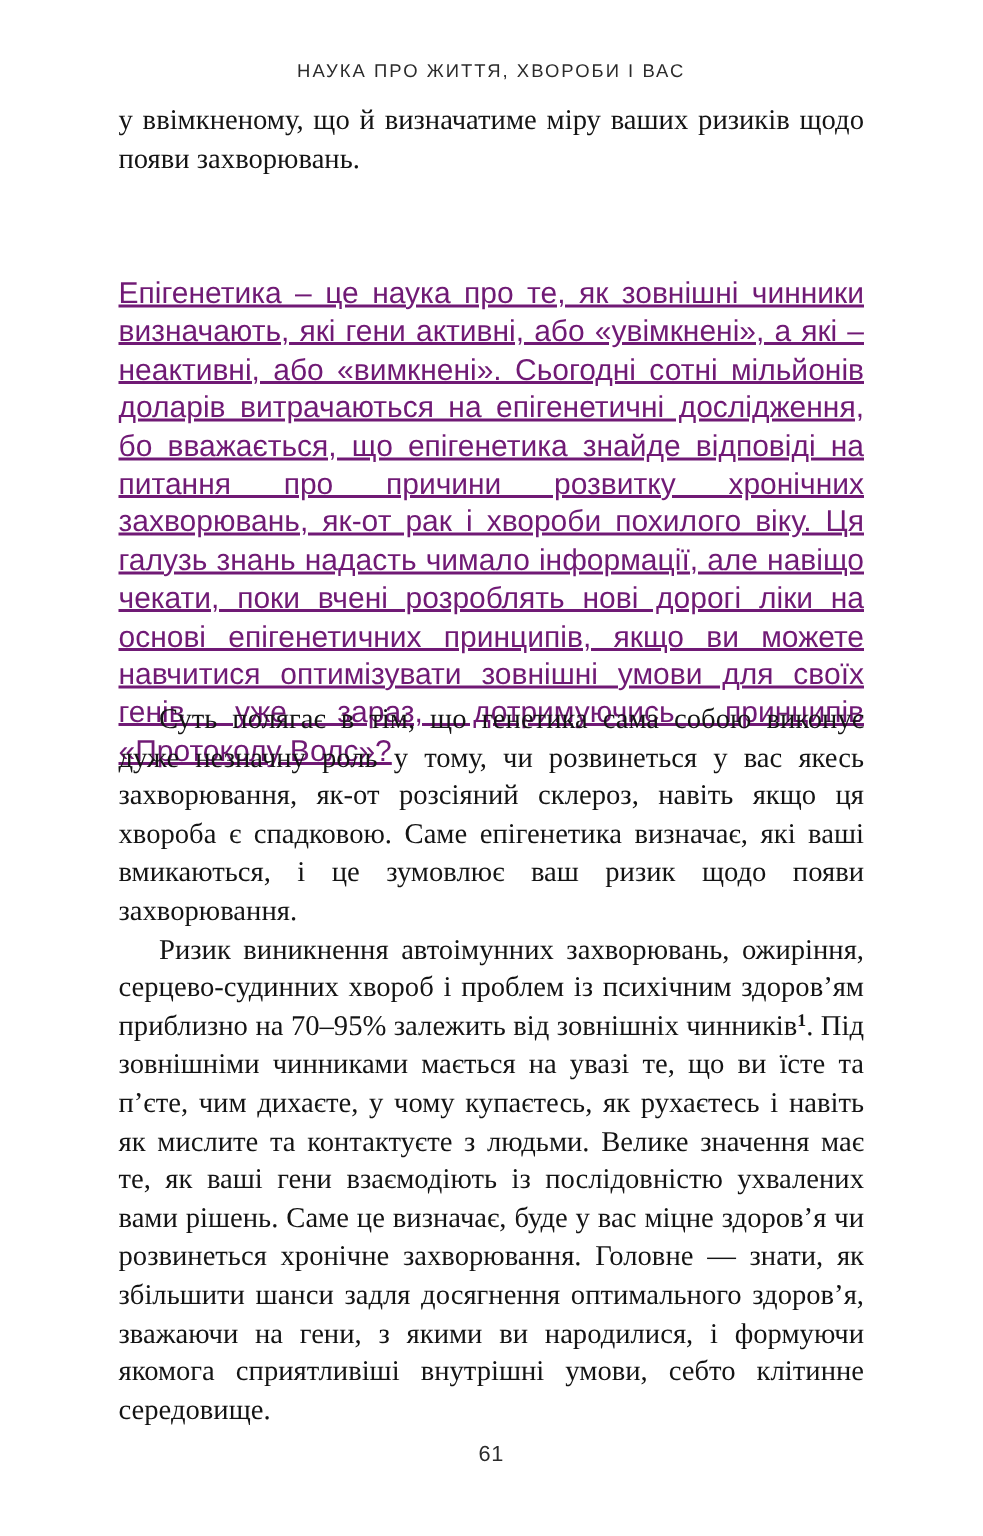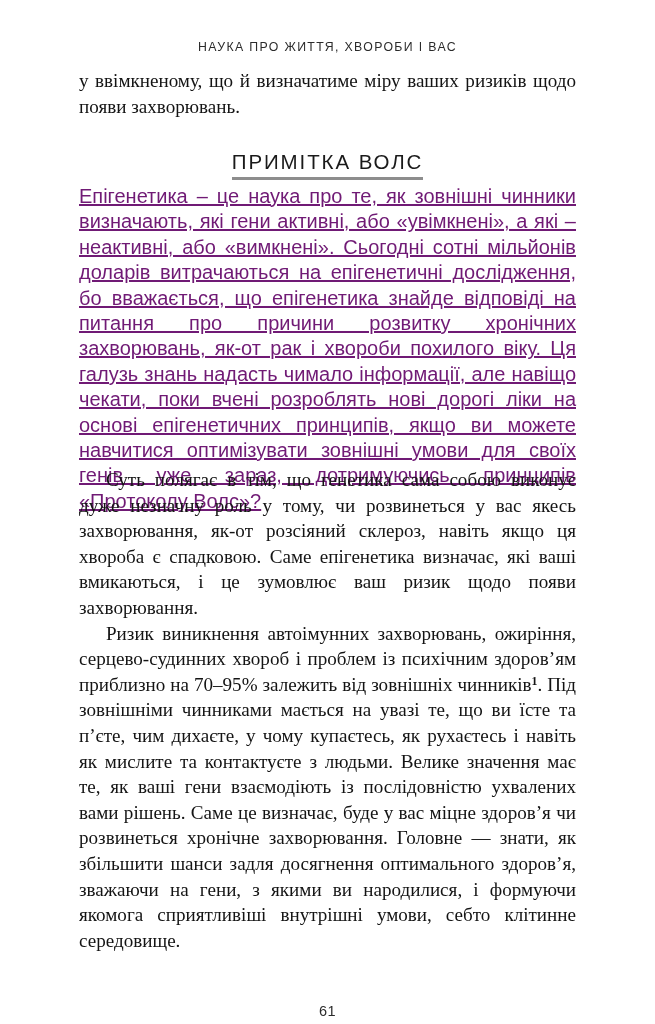--- a/index.html
+++ b/index.html
@@ -118,38 +118,36 @@
   .folio {
     position: absolute;
     left: 0;
     top: 962px;
     width: 497px;
     text-align: center;
     font-family: "Liberation Sans", "DejaVu Sans", sans-serif;
     font-size: 14.5px;
     color: #2b2b2b;
     letter-spacing: 0.5px;
-    margin-top: 41px;
   }
 </style>
 </head>
 <body>
 
 <div class="page">
   <div class="content">
 
     <div class="running-header">Наука про життя, хвороби і вас</div>
 
     <div class="body-block" style="top:68px;">
       <p class="serif-para">у ввімкненому, що й визначатиме міру ваших ризиків щодо появи захворювань.</p>
     </div>
 
     <div class="note-heading-wrap" style="top:150px;">
       <div class="note-heading">
-        <span>Примітка Волс</span>
         <span class="note-rule"></span>
       </div>
     </div>
 
     <div class="note-block" style="top:184px;">
       <p class="note-para">Епігенетика – це наука про те, як зовнішні чинники визначають, які гени активні, або «увімкнені», а які – неактивні, або «вимкнені». Сьогодні сотні мільйонів доларів витрачаються на епігенетичні дослідження, бо вважається, що епігенетика знайде відповіді на питання про причини розвитку хронічних захворювань, як-от рак і хвороби похилого віку. Ця галузь знань надасть чимало інформації, але навіщо чекати, поки вчені розроблять нові дорогі ліки на основі епігенетичних принципів, якщо ви можете навчитися оптимізувати зовнішні умови для своїх генів уже зараз, дотримуючись принципів «Протоколу Волс»?</p>
     </div>
 
     <div class="body-block" style="top:467px;">
       <p class="serif-para indent">Суть полягає в тім, що генетика сама собою виконує дуже незначну роль у тому, чи розвинеться у вас якесь захворювання, як-от розсіяний склероз, навіть якщо ця хвороба є спадковою. Саме епігенетика визначає, які ваші вмикаються, і це зумовлює ваш ризик щодо появи захворювання.</p>

